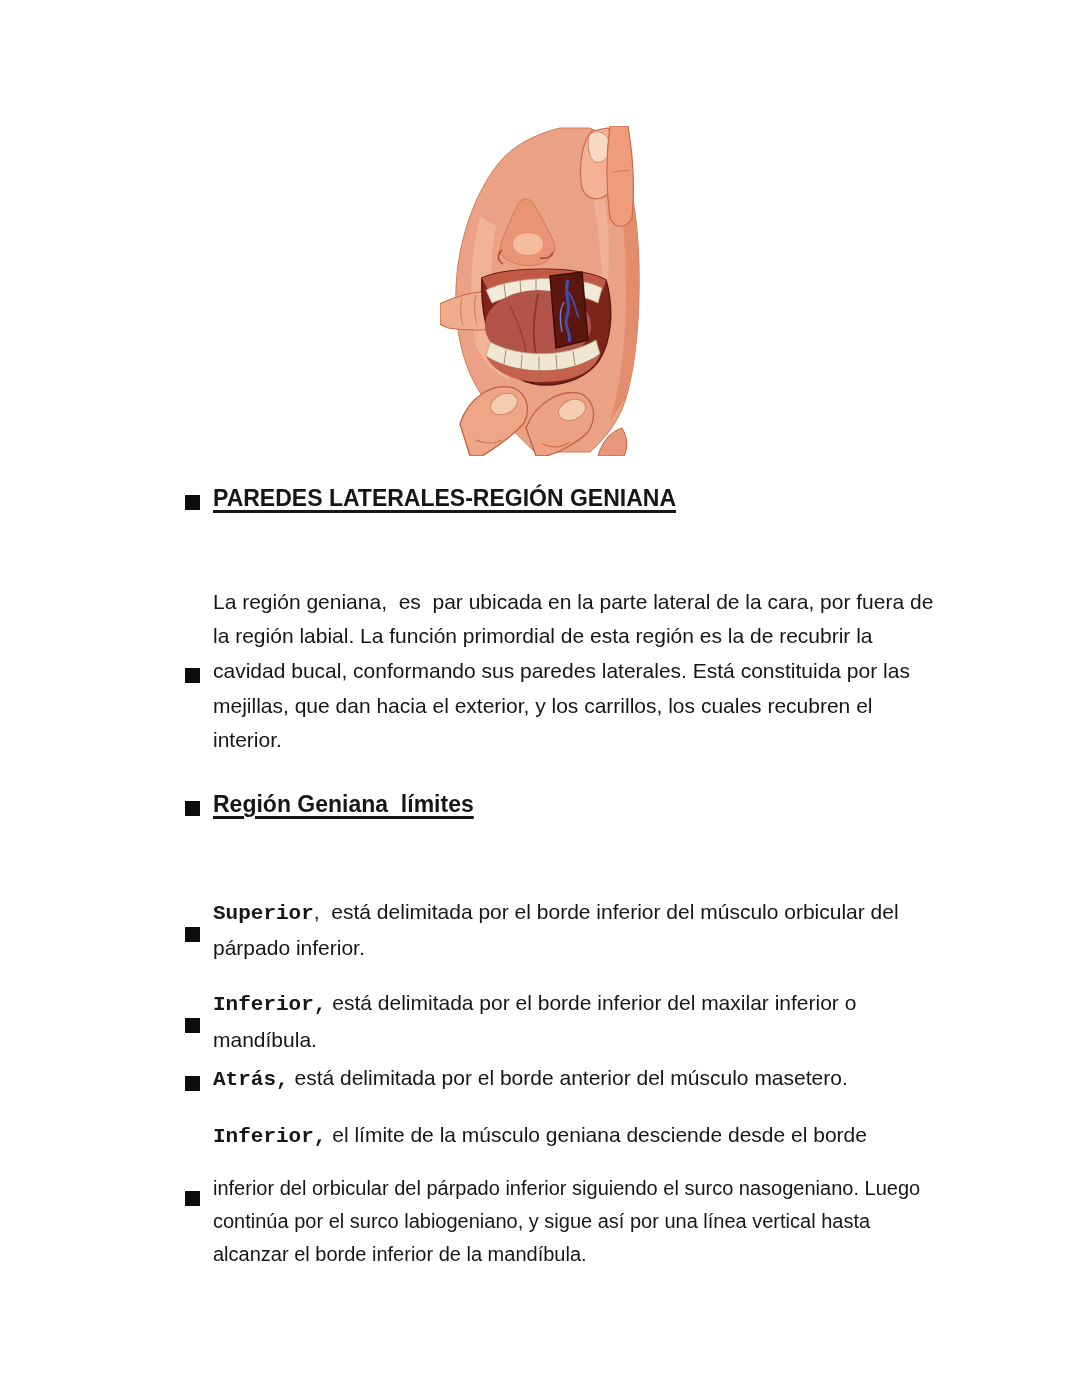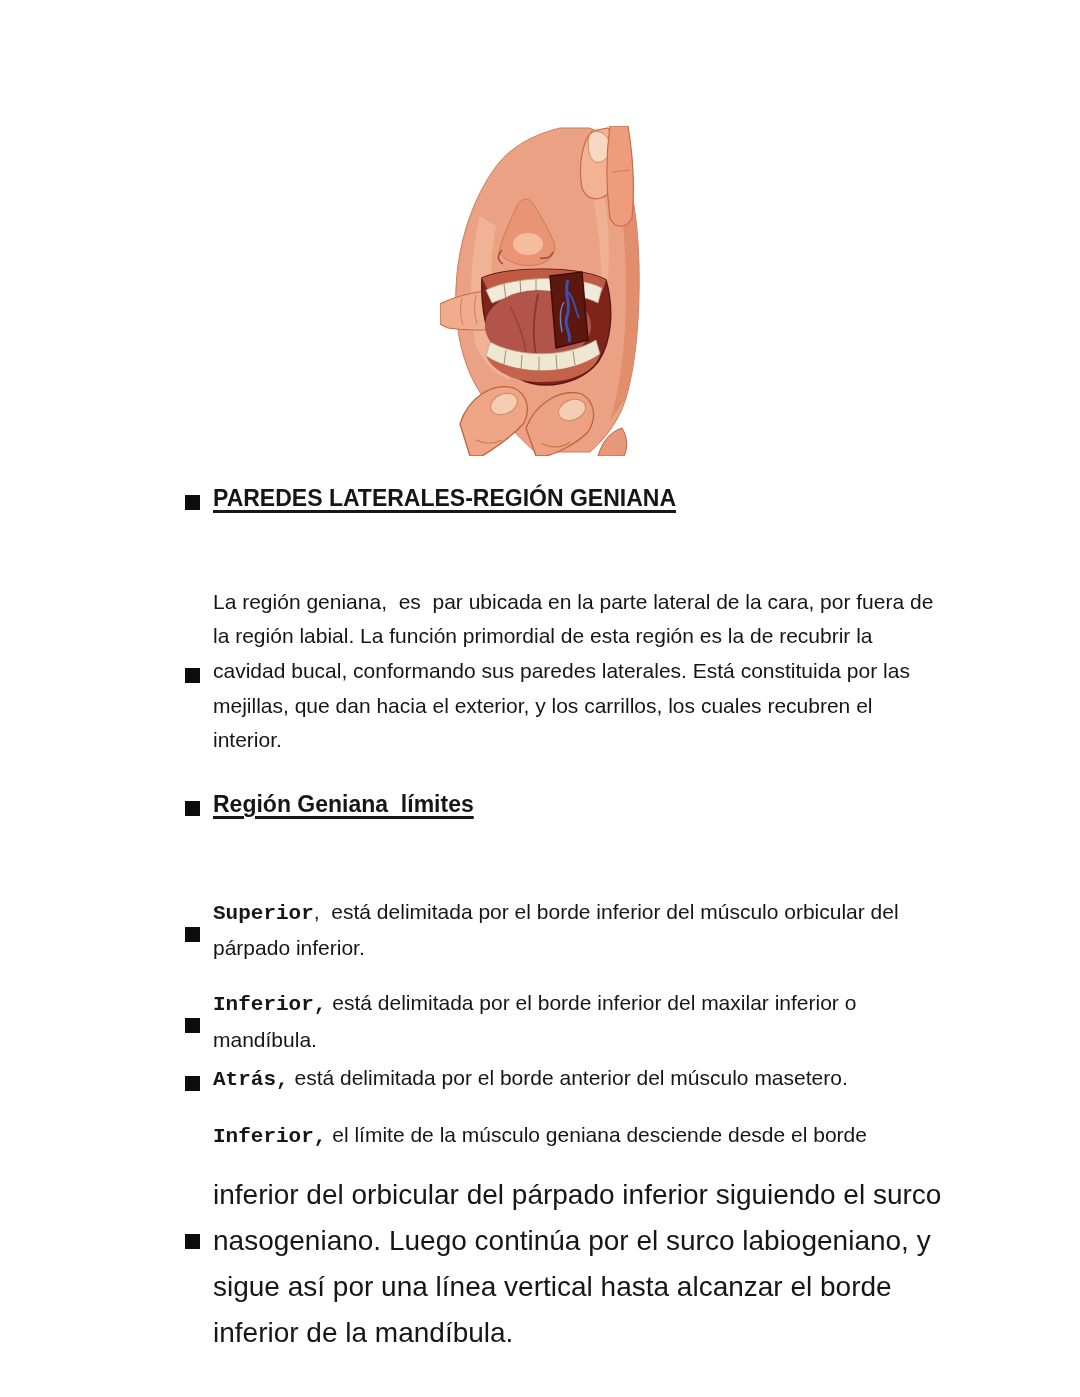--- a/index.html
+++ b/index.html
@@ -65,21 +65,21 @@
 
   .mt-h1   { margin-top: 24px; }
   .mt-p1   { margin-top: 68px; }
   .mt-h2   { margin-top: 28px; }
   .mt-sup  { margin-top: 72px; }
   .mt-inf  { margin-top: 20px; }
   .mt-atr  { margin-top: 4px; }
   .mt-ade  { margin-top: 20px; }
   .txt2 {
     white-space: pre-wrap;
-    font-size: 28px;
+    font-size: 20px;
     line-height: 1.65;
     margin-top: 17px;
   }
 </style>
 </head>
 <body>
 
 <div class="page">
 
   <div class="figure">

